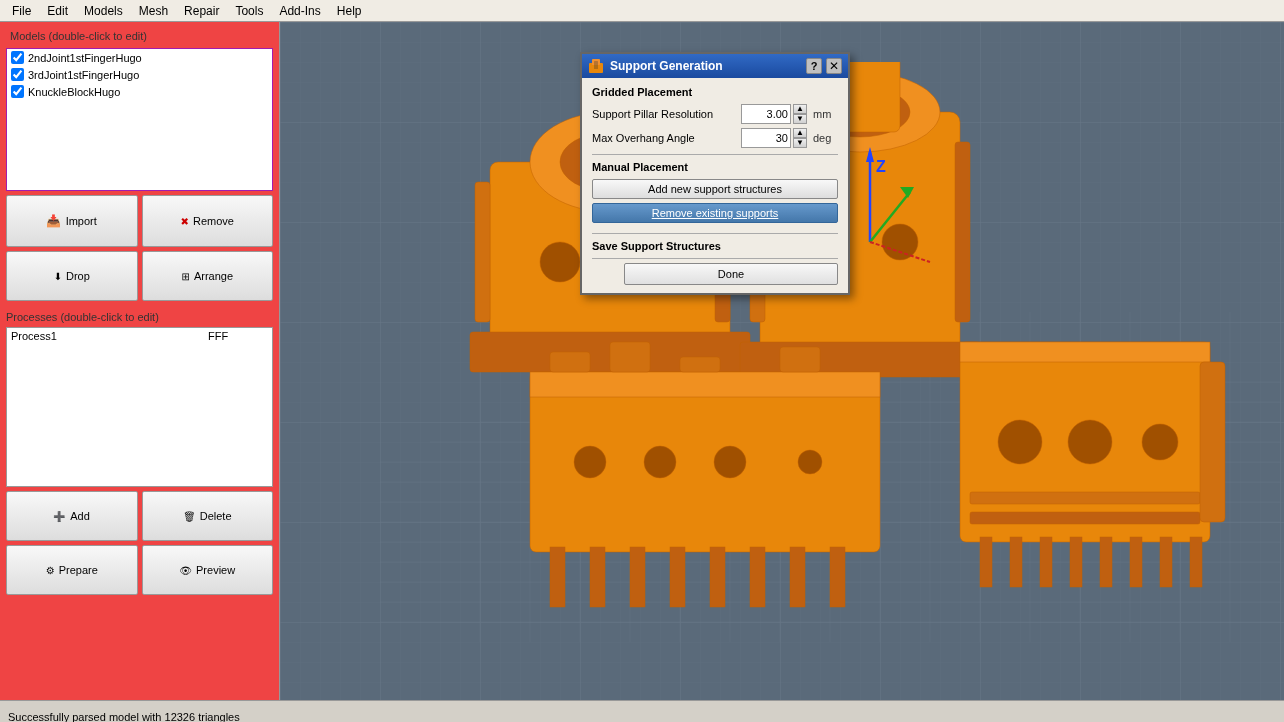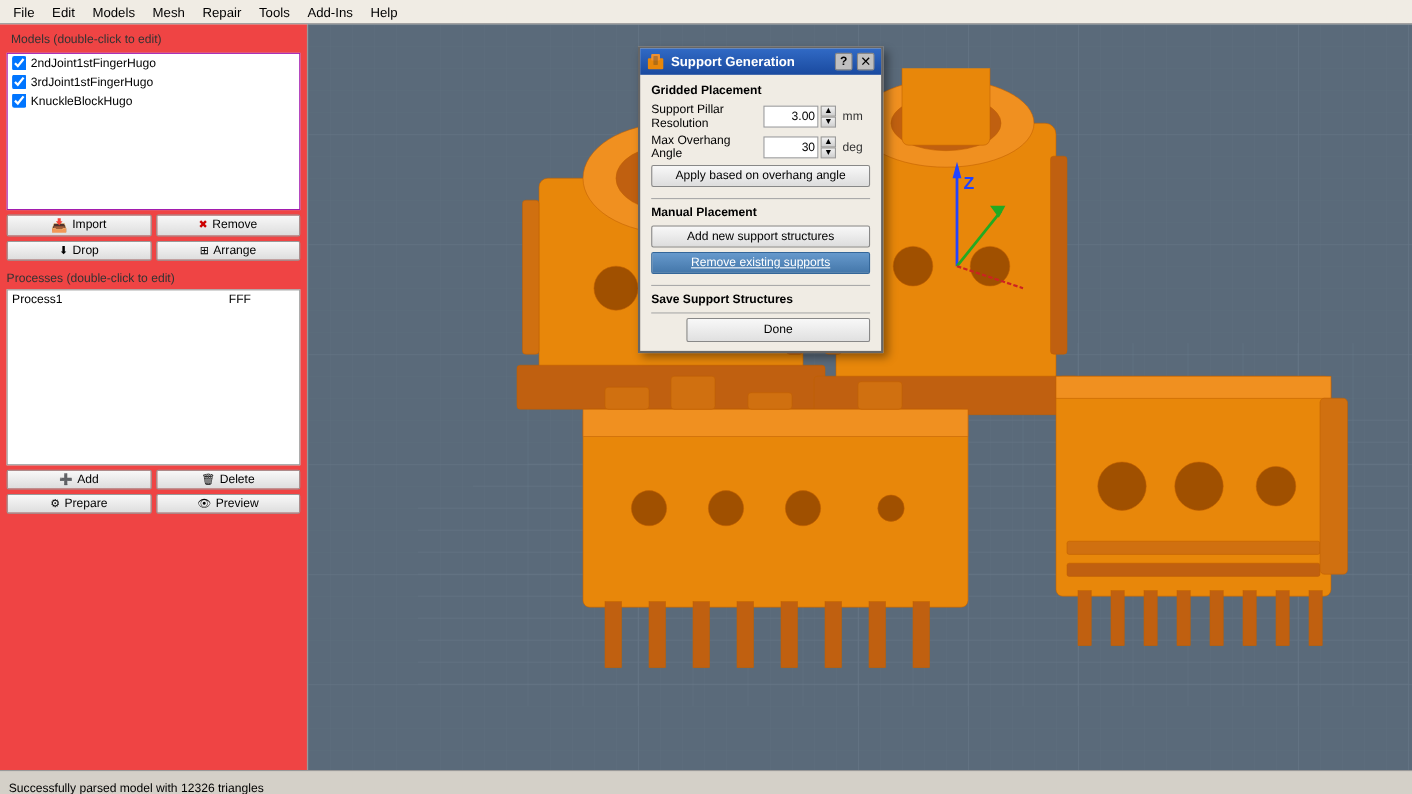--- a/index.html
+++ b/index.html
@@ -77,25 +77,25 @@
     .btn-row {
       display: flex;
       gap: 4px;
       margin-bottom: 4px;
     }
     .btn-classic {
       flex: 1;
       background: linear-gradient(to bottom, #f8f8f8, #ddd);
       border: 1px solid #999;
       border-radius: 2px;
-      padding: 2px 6px;
-      font-size: 11px;
-      cursor: pointer;
-      display: flex;
-      align-items: flex-start;
+      padding: 18px 6px;
+      font-size: 11px;
+      cursor: pointer;
+      display: flex;
+      align-items: center;
       gap: 4px;
       justify-content: center;
     }
     .processes-title {
       font-size: 11px;
       color: #333;
       margin-bottom: 4px;
     }
     .processes-list {
       background: #fff;
@@ -152,23 +152,23 @@
 
     
     .dialog-overlay {
       position: absolute;
       top: 0; left: 0; right: 0; bottom: 0;
       pointer-events: none;
       z-index: 100;
     }
     .dialog {
       position: absolute;
-      top: 20px;
+      top: 30px;
       left: 300px;
-      width: 223px;
+      width: 270px;
       background: #f0ece4;
       border: 2px solid #666;
       box-shadow: 4px 4px 8px rgba(0,0,0,0.4);
       pointer-events: all;
     }
     .dialog-titlebar {
       background: linear-gradient(to bottom, #316ac5, #1a4a9f);
       color: #fff;
       display: flex;
       align-items: center;
@@ -620,21 +620,20 @@
             <div class="form-input-group">
               <input class="spin-input" type="text" value="30" style="">
               <div class="spin-btns">
                 <button class="spin-btn">▲</button>
                 <button class="spin-btn">▼</button>
               </div>
               <span class="unit-label">deg</span>
             </div>
           </div>
 
-          <button class="dialog-btn">Apply based on overhang angle</button>
 
           <hr class="dialog-divider">
 
           
           <div class="section-label">Manual Placement</div>
           <button class="dialog-btn">Add new support structures</button>
           <button class="dialog-btn dialog-btn-highlight">Remove existing supports</button>
 
           <hr class="dialog-divider">
 

